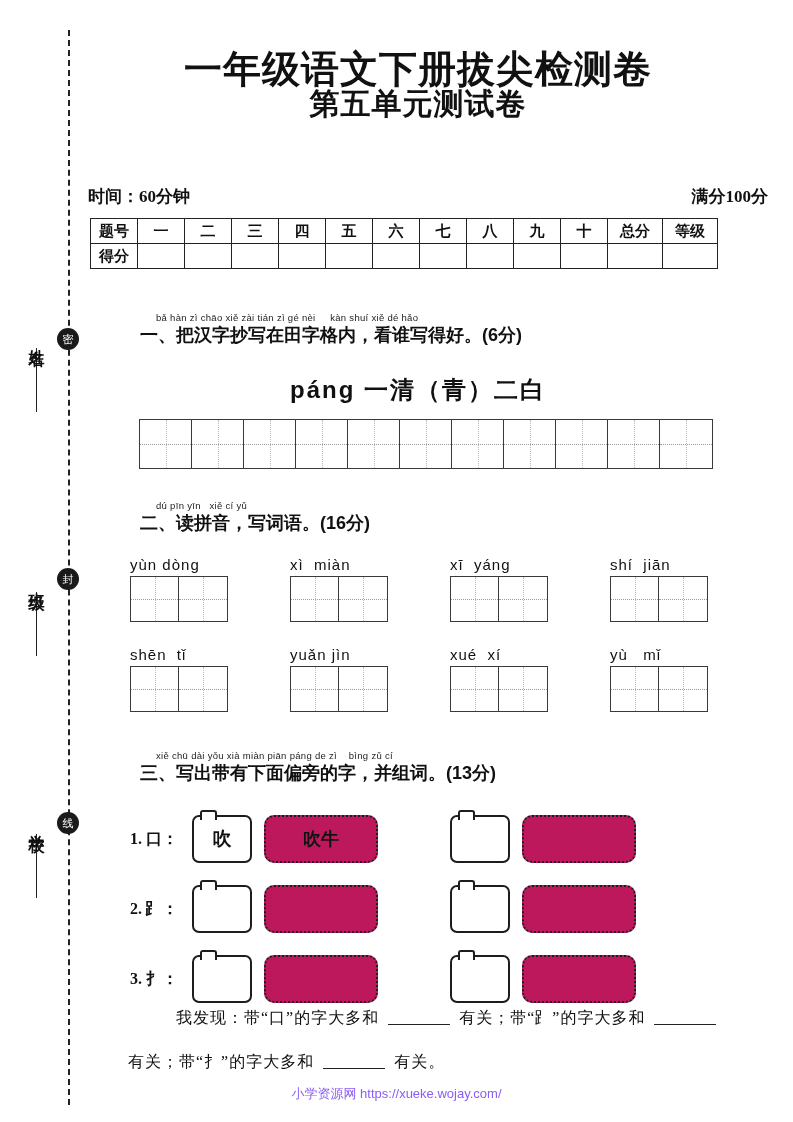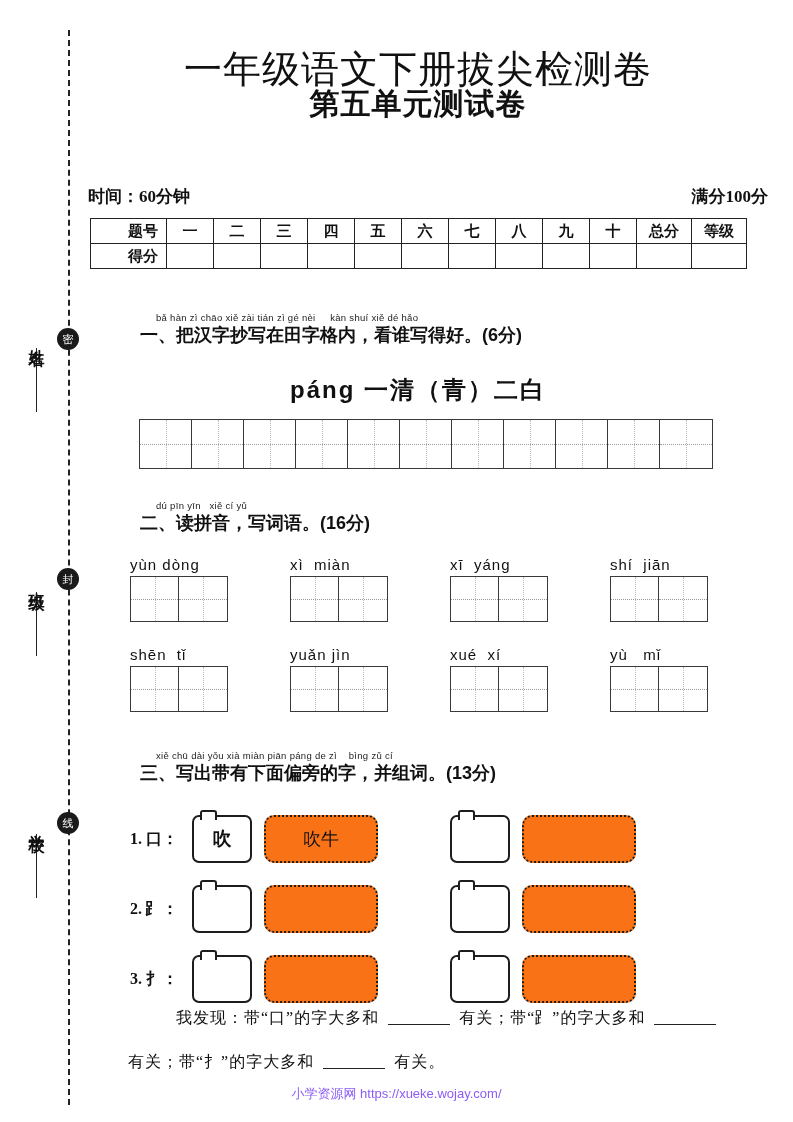--- a/index.html
+++ b/index.html
@@ -45,21 +45,21 @@
     display:block;margin:4px auto 0;width:0;height:64px;
     border-left:1px solid #222;
   }
   .vfield.f1{top:326px;}
   .vfield.f2{top:570px;}
   .vfield.f3{top:812px;}
 
   
   .title-main{
     position:absolute;left:88px;top:44px;width:660px;
-    text-align:center;font-size:38px;font-weight:normal;letter-spacing:1px;
+    text-align:center;font-size:38px;font-weight:bold;letter-spacing:1px;
     font-family:"Liberation Sans","DejaVu Sans",sans-serif;
   }
   .title-sub{
     position:absolute;left:88px;top:84px;width:660px;
     text-align:center;font-size:30px;font-weight:bold;letter-spacing:1px;
     font-family:"Liberation Sans","DejaVu Sans",sans-serif;
   }
   .meta-row{
     position:absolute;left:88px;top:185px;width:680px;
     display:flex;justify-content:space-between;align-items:flex-end;
@@ -72,21 +72,21 @@
     border-collapse:collapse;
     table-layout:fixed;
   }
   .score-table td{
     border:1px solid #222;
     height:24px;
     text-align:center;vertical-align:middle;
     font-size:15px;font-weight:bold;
     padding:0;
   }
-  .score-table td.head{width:46px;padding-left:29px;}
+  .score-table td.head{width:46px;}
   .score-table td.num{width:46px;}
   .score-table td.wide{width:54px;}
 
   
   .qhead{position:absolute;left:100px;margin-left:40px;}
   .qhead .py{
     font-size:9.5px;letter-spacing:.3px;color:#222;
     font-family:"Liberation Sans","DejaVu Sans",sans-serif;
     white-space:pre;margin-left:16px;
   }
@@ -147,23 +147,23 @@
   }
   .char-box::before{
     content:"";position:absolute;top:-7px;left:6px;
     width:13px;height:8px;border:2px solid #1d1d1d;border-bottom:none;
     border-radius:3px 3px 0 0;background:#fff;
   }
   .word-box{
     width:110px;height:44px;
     border:2px dotted #1d1d1d;border-radius:10px;
     display:flex;align-items:center;justify-content:center;
-    font-size:18px;font-weight:normal;
-    font-family:"Liberation Sans","DejaVu Sans",sans-serif;
-    background:#f97316;
+    font-size:18px;font-weight:bold;
+    font-family:"Liberation Sans","DejaVu Sans",sans-serif;
+    background:#be185d;
   }
   .rad-gap{width:72px;}
 
   
   .disc{
     position:absolute;font-size:16px;
     font-family:"Liberation Serif","DejaVu Serif",serif;
     white-space:nowrap;letter-spacing:1px;
   }
   .blank-u{

